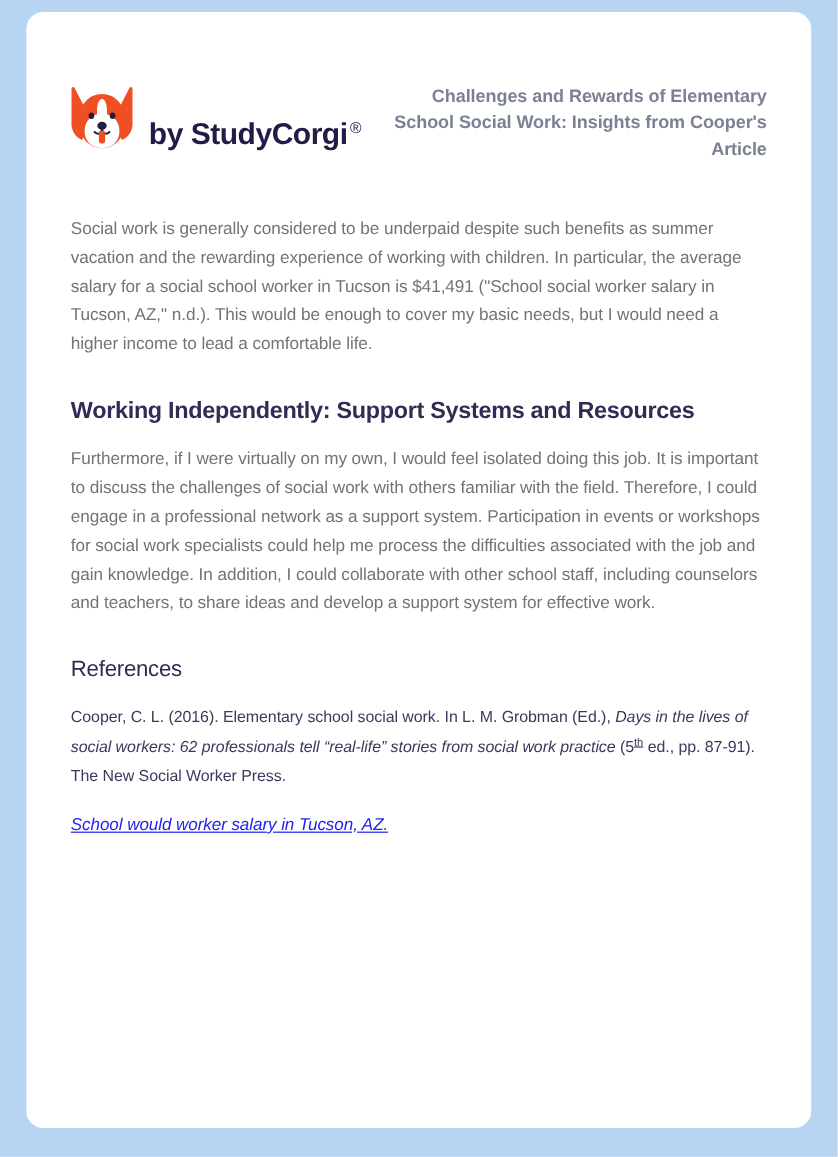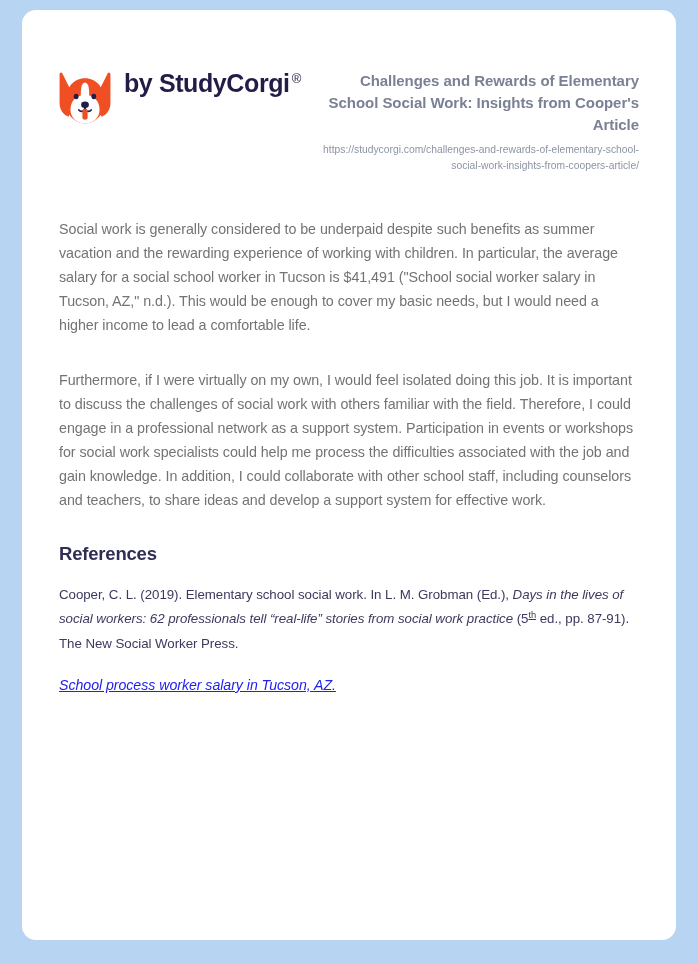--- a/index.html
+++ b/index.html
@@ -34,21 +34,21 @@
   .doc-header {
     display: flex;
     align-items: flex-start;
     justify-content: space-between;
     padding-top: 55px;
     gap: 18px;
   }
 
   .brand {
     display: flex;
-    align-items: flex-start;
+    align-items: flex-end;
     gap: 13px;
     flex-shrink: 0;
     padding-top: 6px;
   }
 
   .corgi-logo {
     width: 52px;
     height: 54px;
     display: block;
     flex-shrink: 0;
@@ -114,21 +114,21 @@
   p.body-par {
     font-size: 14.3px;
     color: #737373;
     line-height: 1.68;
     margin: 0 0 31px 0;
     letter-spacing: -0.05px;
   }
 
   h2.refs-title {
     font-size: 18.5px;
-    font-weight: bold;
+    font-weight: normal;
     color: #2f2d54;
     margin: 6px 0 18px 0;
     letter-spacing: -0.2px;
   }
 
   p.reference-entry {
     font-size: 13.3px;
     color: #3b3a5e;
     line-height: 1.82;
     margin: 0 0 20px 0;
@@ -183,32 +183,32 @@
           <path d="M50 70 C50 78 42 80 38 75" stroke="#221c46" stroke-width="3.2" fill="none" stroke-linecap="round"></path>
           <path d="M50 70 C50 78 58 80 62 75" stroke="#221c46" stroke-width="3.2" fill="none" stroke-linecap="round"></path>
 
           <path d="M45 76 C45 72 55 72 55 76 L55 90 C55 95 45 95 45 90 Z" fill="#f04e23"></path>
         </svg>
         <div class="brand-text"><span>by StudyCorgi</span><span class="brand-reg">®</span></div>
       </div>
 
       <div class="header-meta">
         <div class="header-title">Challenges and Rewards of Elementary School Social Work: Insights from Cooper's Article</div>
-        <div class="header-url">https://studycorgi.com/challenges-and-rewards-of-elementary-school-social-work-insights-from-coopers-article/</div>
       </div>
 
     </div>
 
     <div class="doc-body">
 
       <p class="body-par">Social work is generally considered to be underpaid despite such benefits as summer vacation and the rewarding experience of working with children. In particular, the average salary for a social school worker in Tucson is $41,491 ("School social worker salary in Tucson, AZ," n.d.). This would be enough to cover my basic needs, but I would need a higher income to lead a comfortable life.</p>
 
+      <h2 class="section-title tight heading-block">Working Independently: Support Systems and Resources</h2>
       <p class="body-par">Furthermore, if I were virtually on my own, I would feel isolated doing this job. It is important to discuss the challenges of social work with others familiar with the field. Therefore, I could engage in a professional network as a support system. Participation in events or workshops for social work specialists could help me process the difficulties associated with the job and gain knowledge. In addition, I could collaborate with other school staff, including counselors and teachers, to share ideas and develop a support system for effective work.</p>
 
       <h2 class="refs-title">References</h2>
 
-      <p class="reference-entry"><span>Cooper, C. L. (2019). Elementary school social work. In L. M. Grobman (Ed.), </span><i>Days in the lives of social workers: 62 professionals tell “real-life” stories from social work practice</i><span> (5</span><sup class="ord">th</sup><span> ed., pp. 87-91). The New Social Worker Press.</span></p>
-
-      <a class="ref-link" href="#">School process worker salary in Tucson, AZ.</a>
+      <p class="reference-entry"><span>Cooper, C. L. (2016). Elementary school social work. In L. M. Grobman (Ed.), </span><i>Days in the lives of social workers: 62 professionals tell “real-life” stories from social work practice</i><span> (5</span><sup class="ord">th</sup><span> ed., pp. 87-91). The New Social Worker Press.</span></p>
+
+      <a class="ref-link" href="#">School would worker salary in Tucson, AZ.</a>
 
     </div>
   </div>
 </div>
 
 </body></html>

